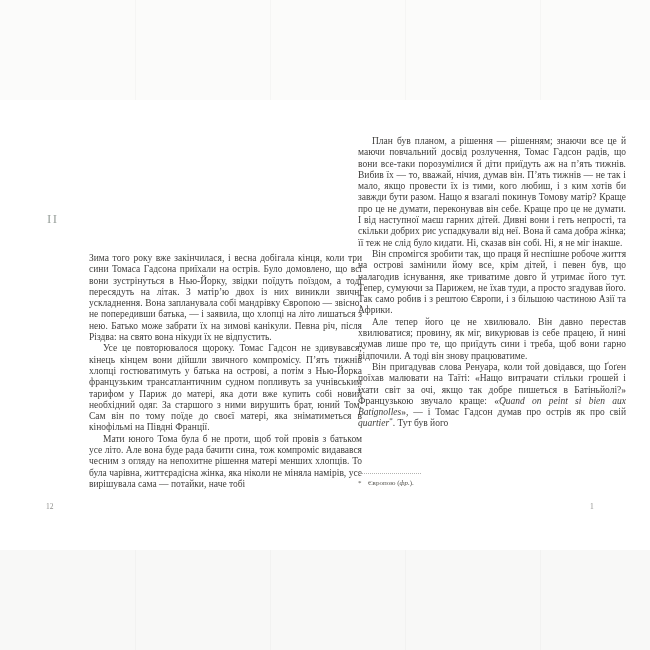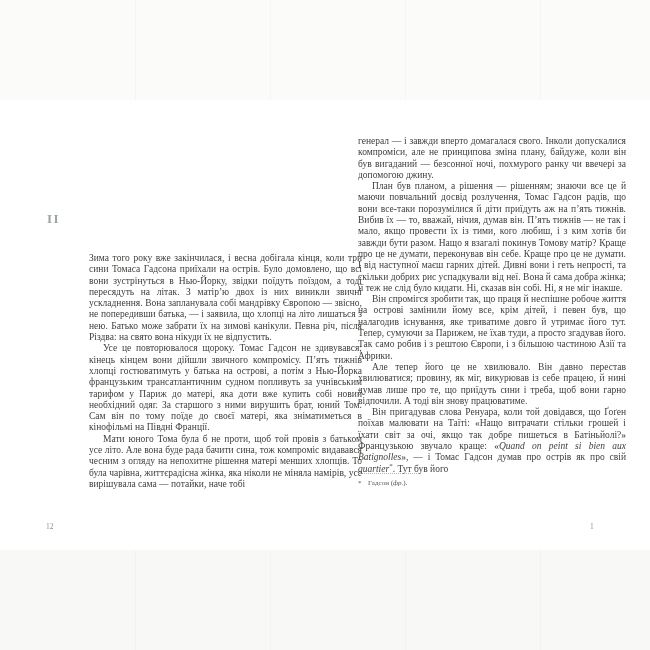--- a/index.html
+++ b/index.html
@@ -18,21 +18,21 @@
   .seam-3 { left: 405px; } .seam-4 { left: 540px; }
 
   .spread { position: absolute; left: 0; top: 100px; width: 650px; height: 450px; background: #ffffff; }
   .page { position: absolute; top: 0; width: 325px; height: 450px; }
   .page-left { left: 0; }
   .page-right { left: 325px; }
 
   .chapter-heading {
     position: absolute; left: 47px; top: 112px;
     font-size: 13px; line-height: 14px;
-    color: #9ca39f; letter-spacing: 1.5px; font-weight: bold;
+    color: #9ca39f; letter-spacing: 1.5px;
   }
 
   .body-text {
     position: absolute;
     font-size: 9.5px; line-height: 11.3px;
     color: #3e3d3b;
     text-align: justify;
   }
   .body-left  { left: 45px; top: 153px; width: 273px; margin-left: 44px; }
   .body-right { left: 33px; top: 36px;  width: 268px; }
@@ -48,21 +48,21 @@
   }
   .footnote {
     position: absolute; left: 33px; top: 379px; width: 250px;
     font-size: 7px; line-height: 9px; color: #55544f;
     display: flex; align-items: flex-start;
   }
   .footnote .fn-marker { width: 10px; flex: 0 0 auto; }
   .footnote i { }
 
   .page-number {
-    position: absolute; top: 422px;
+    position: absolute; top: 402px;
     font-size: 7.5px; line-height: 9px; color: #8f8f8c;
   }
   .pn-left  { left: 46px; }
   .pn-right { left: 265px; }
 </style>
 </head>
 <body>
 
 <div class="stage">
 
@@ -80,30 +80,29 @@
       <div class="body-text body-left">
           <p class=""><span>Зима того року вже закінчилася, і весна добігала кінця, коли три сини Томаса Гадсона приїхали на острів. Було домовлено, що всі вони зустрінуться в Нью-Йорку, звідки поїдуть поїздом, а тоді пересядуть на літак. З матір’ю двох із них виникли звичні ускладнення. Вона запланувала собі мандрівку Європою — звісно, не попередивши батька, — і заявила, що хлопці на літо лишаться з нею. Батько може забрати їх на зимові канікули. Певна річ, після Різдва: на свято вона нікуди їх не відпустить.</span></p>
           <p class="indent"><span>Усе це повторювалося щороку. Томас Гадсон не здивувався; кінець кінцем вони дійшли звичного компромісу. П’ять тижнів хлопці гостюватимуть у батька на острові, а потім з Нью-Йорка французьким трансатлантичним судном попливуть за учнівським тарифом у Париж до матері, яка доти вже купить собі новий необхідний одяг. За старшого з ними вирушить брат, юний Том. Сам він по тому поїде до своєї матері, яка зніматиметься в кінофільмі на Півдні Франції.</span></p>
           <p class="indent"><span>Мати юного Тома була б не проти, щоб той провів з батьком усе літо. Але вона буде рада бачити сина, тож компроміс видавався чесним з огляду на непохитне рішення матері менших хлопців. То була чарівна, життєрадісна жінка, яка ніколи не міняла намірів, усе вирішувала сама — потайки, наче тобі</span></p>
         </div>
       <div class="page-number pn-left">12</div>
     </div>
 
     <div class="page page-right">
       <div class="body-text body-right">
-          <p class=""><span>генерал — і завжди вперто домагалася свого. Інколи допускалися компроміси, але не принципова зміна плану, байдуже, коли він був вигаданий — безсонної ночі, похмурого ранку чи ввечері за допомогою джину.</span></p>
           <p class="indent"><span>План був планом, а рішення — рішенням; знаючи все це й маючи повчальний досвід розлучення, Томас Гадсон радів, що вони все-таки порозумілися й діти приїдуть аж на п’ять тижнів. Вибив їх — то, вважай, нічия, думав він. П’ять тижнів — не так і мало, якщо провести їх із тими, кого любиш, і з ким хотів би завжди бути разом. Нащо я взагалі покинув Томову матір? Краще про це не думати, переконував він себе. Краще про це не думати. І від наступної маєш гарних дітей. Дивні вони і геть непрості, та скільки добрих рис успадкували від неї. Вона й сама добра жінка; її теж не слід було кидати. Ні, сказав він собі. Ні, я не міг інакше.</span></p>
           <p class="indent"><span>Він спромігся зробити так, що праця й неспішне робоче життя на острові замінили йому все, крім дітей, і певен був, що налагодив існування, яке триватиме довго й утримає його тут. Тепер, сумуючи за Парижем, не їхав туди, а просто згадував його. Так само робив і з рештою Європи, і з більшою частиною Азії та Африки.</span></p>
           <p class="indent"><span>Але тепер його це не хвилювало. Він давно перестав хвилюватися; провину, як міг, викурював із себе працею, й нині думав лише про те, що приїдуть сини і треба, щоб вони гарно відпочили. А тоді він знову працюватиме.</span></p>
           <p class="indent"><span>Він пригадував слова Ренуара, коли той довідався, що Ґоґен поїхав малювати на Таїті: «Нащо витрачати стільки грошей і їхати світ за очі, якщо так добре пишеться в Батіньйолі?» Французькою звучало краще: «</span><i>Quand on peint si bien aux Batignolles</i><span>», — і Томас Гадсон думав про острів як про свій </span><i>quartier</i><sup>*</sup><span>. Тут був його</span></p>
         </div>
       <div class="footnote-sep"></div>
       <div class="footnote">
         <span class="fn-marker">*</span>
-        <span class="fn-text"><span>Гадсон (</span><i>фр.</i><span>).</span></span>
+        <span class="fn-text"><span>Європою (</span><i>фр.</i><span>).</span></span>
       </div>
       <div class="page-number pn-right">1</div>
     </div>
 
   </div>
 
   <div class="strip strip-bottom">
     <div class="seam seam-1"></div>
     <div class="seam seam-2"></div>
     <div class="seam seam-3"></div>

